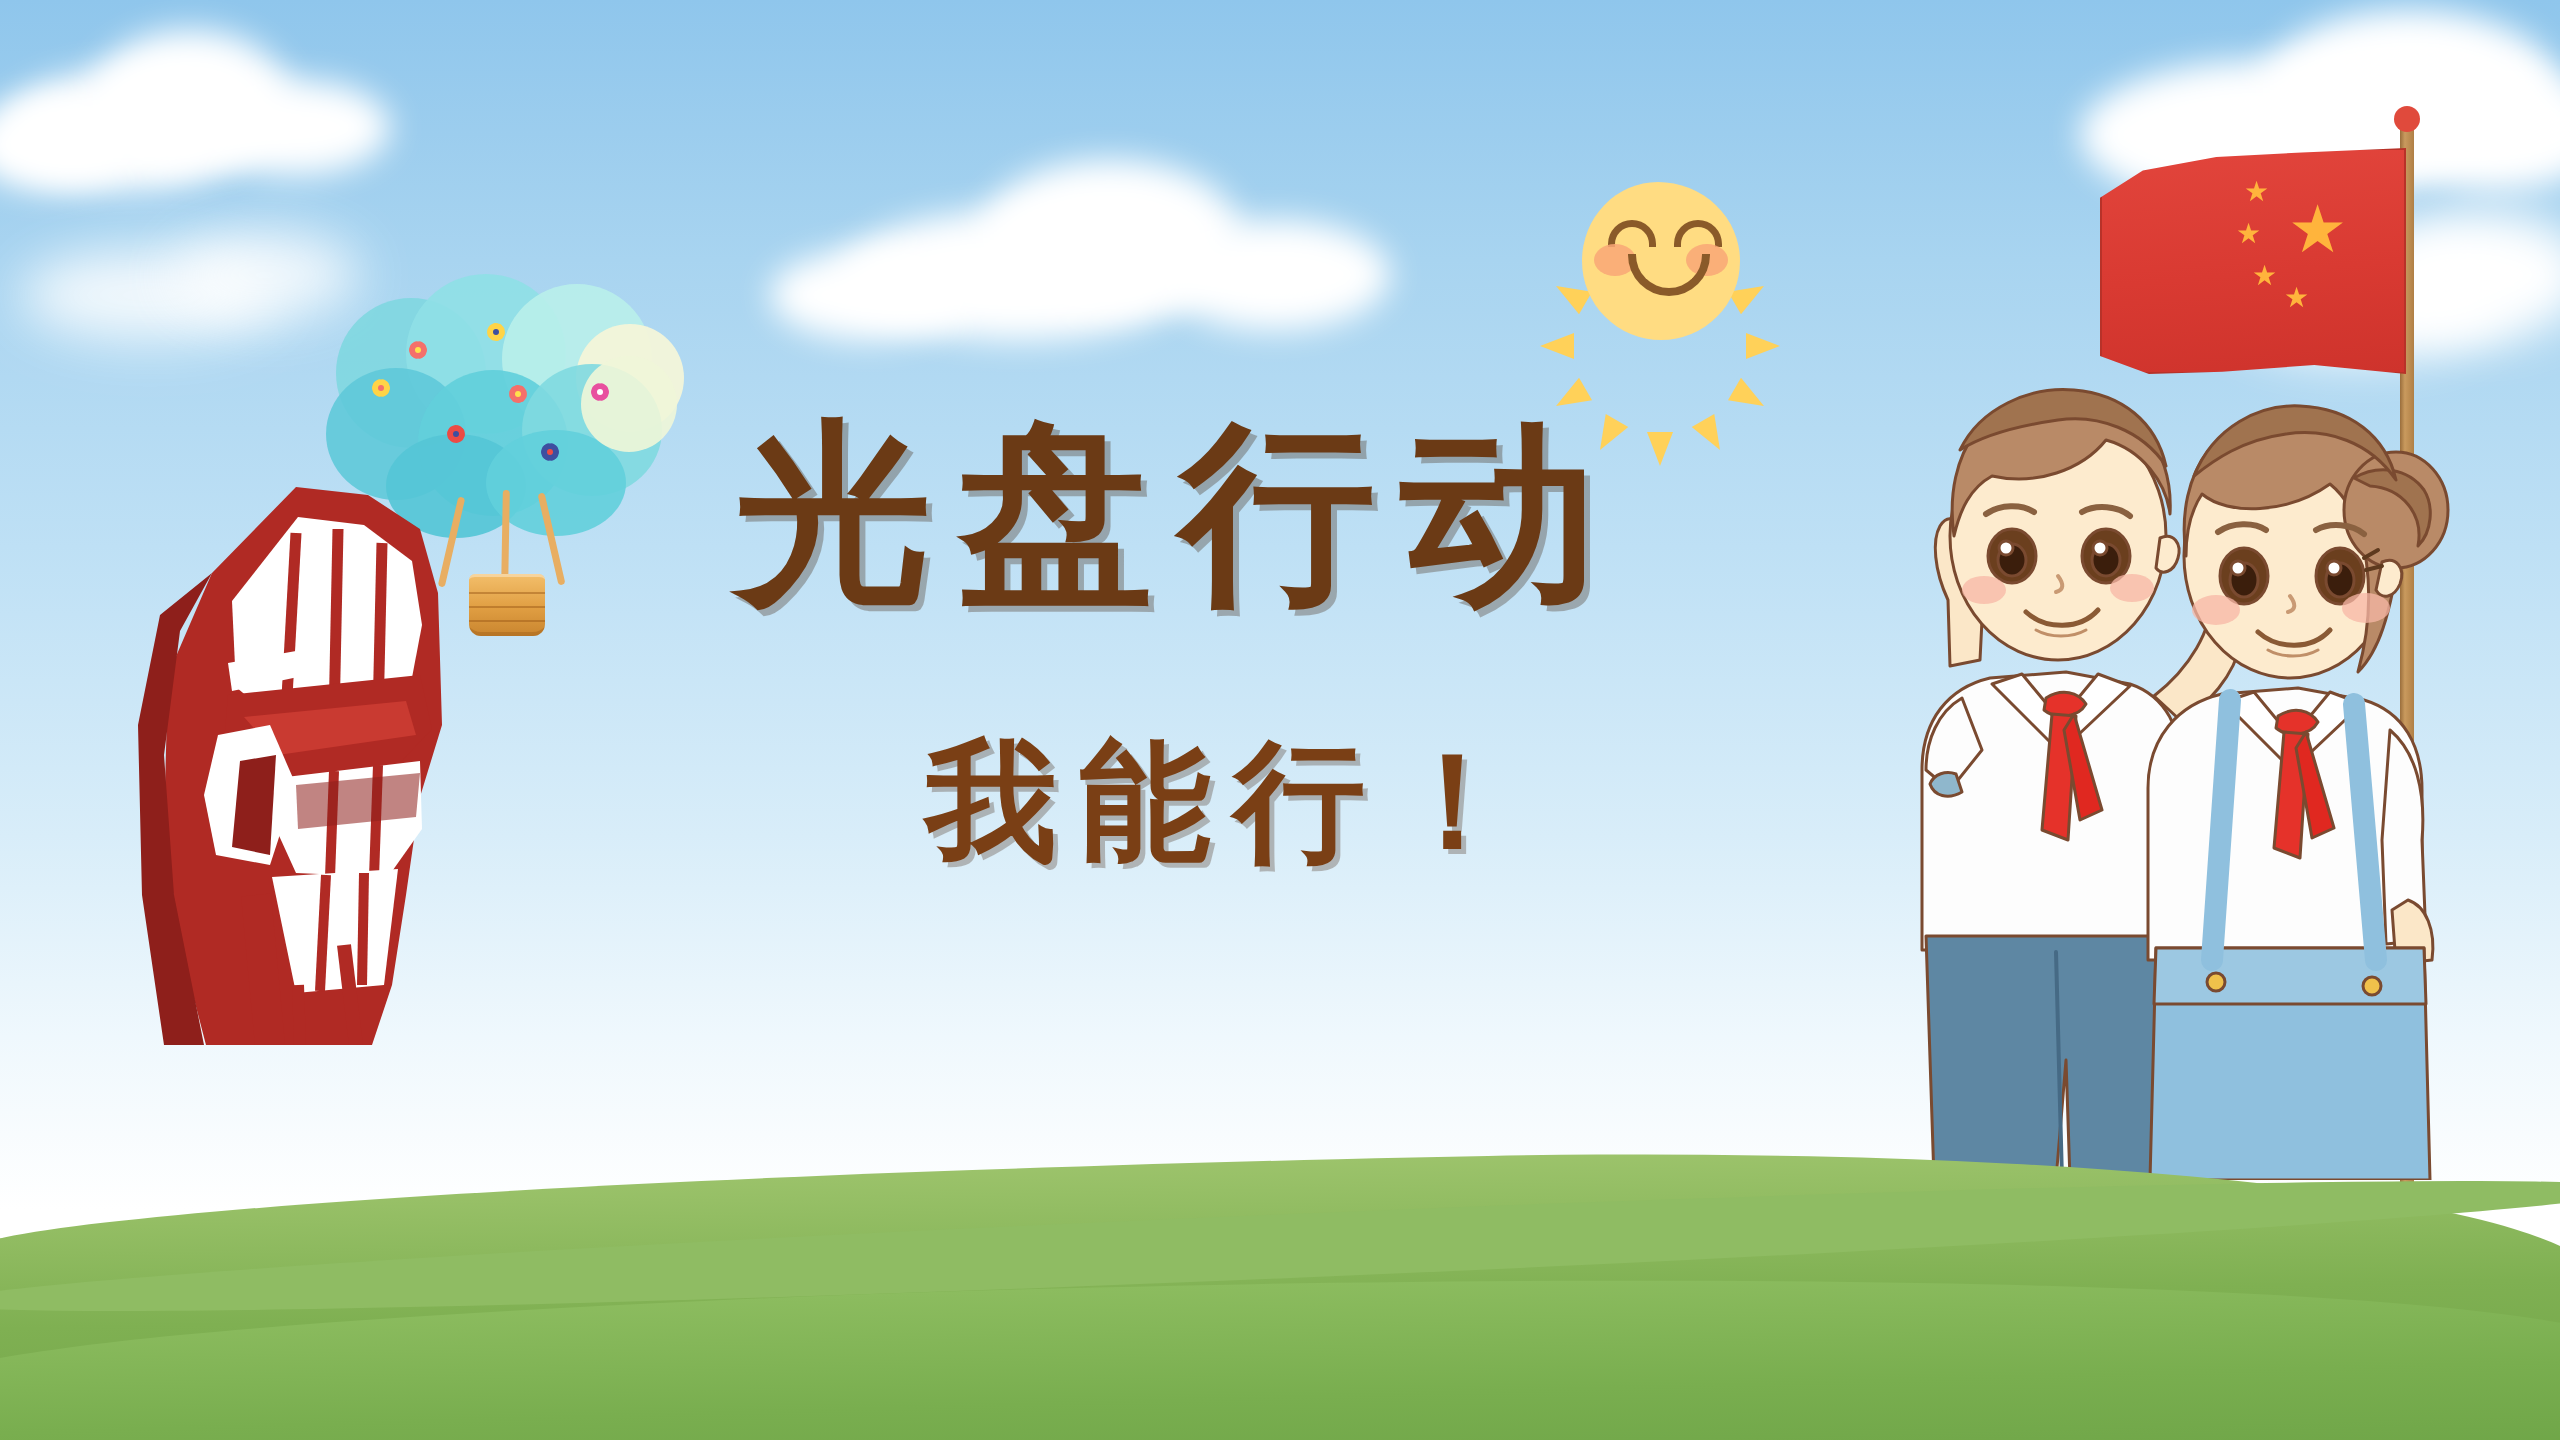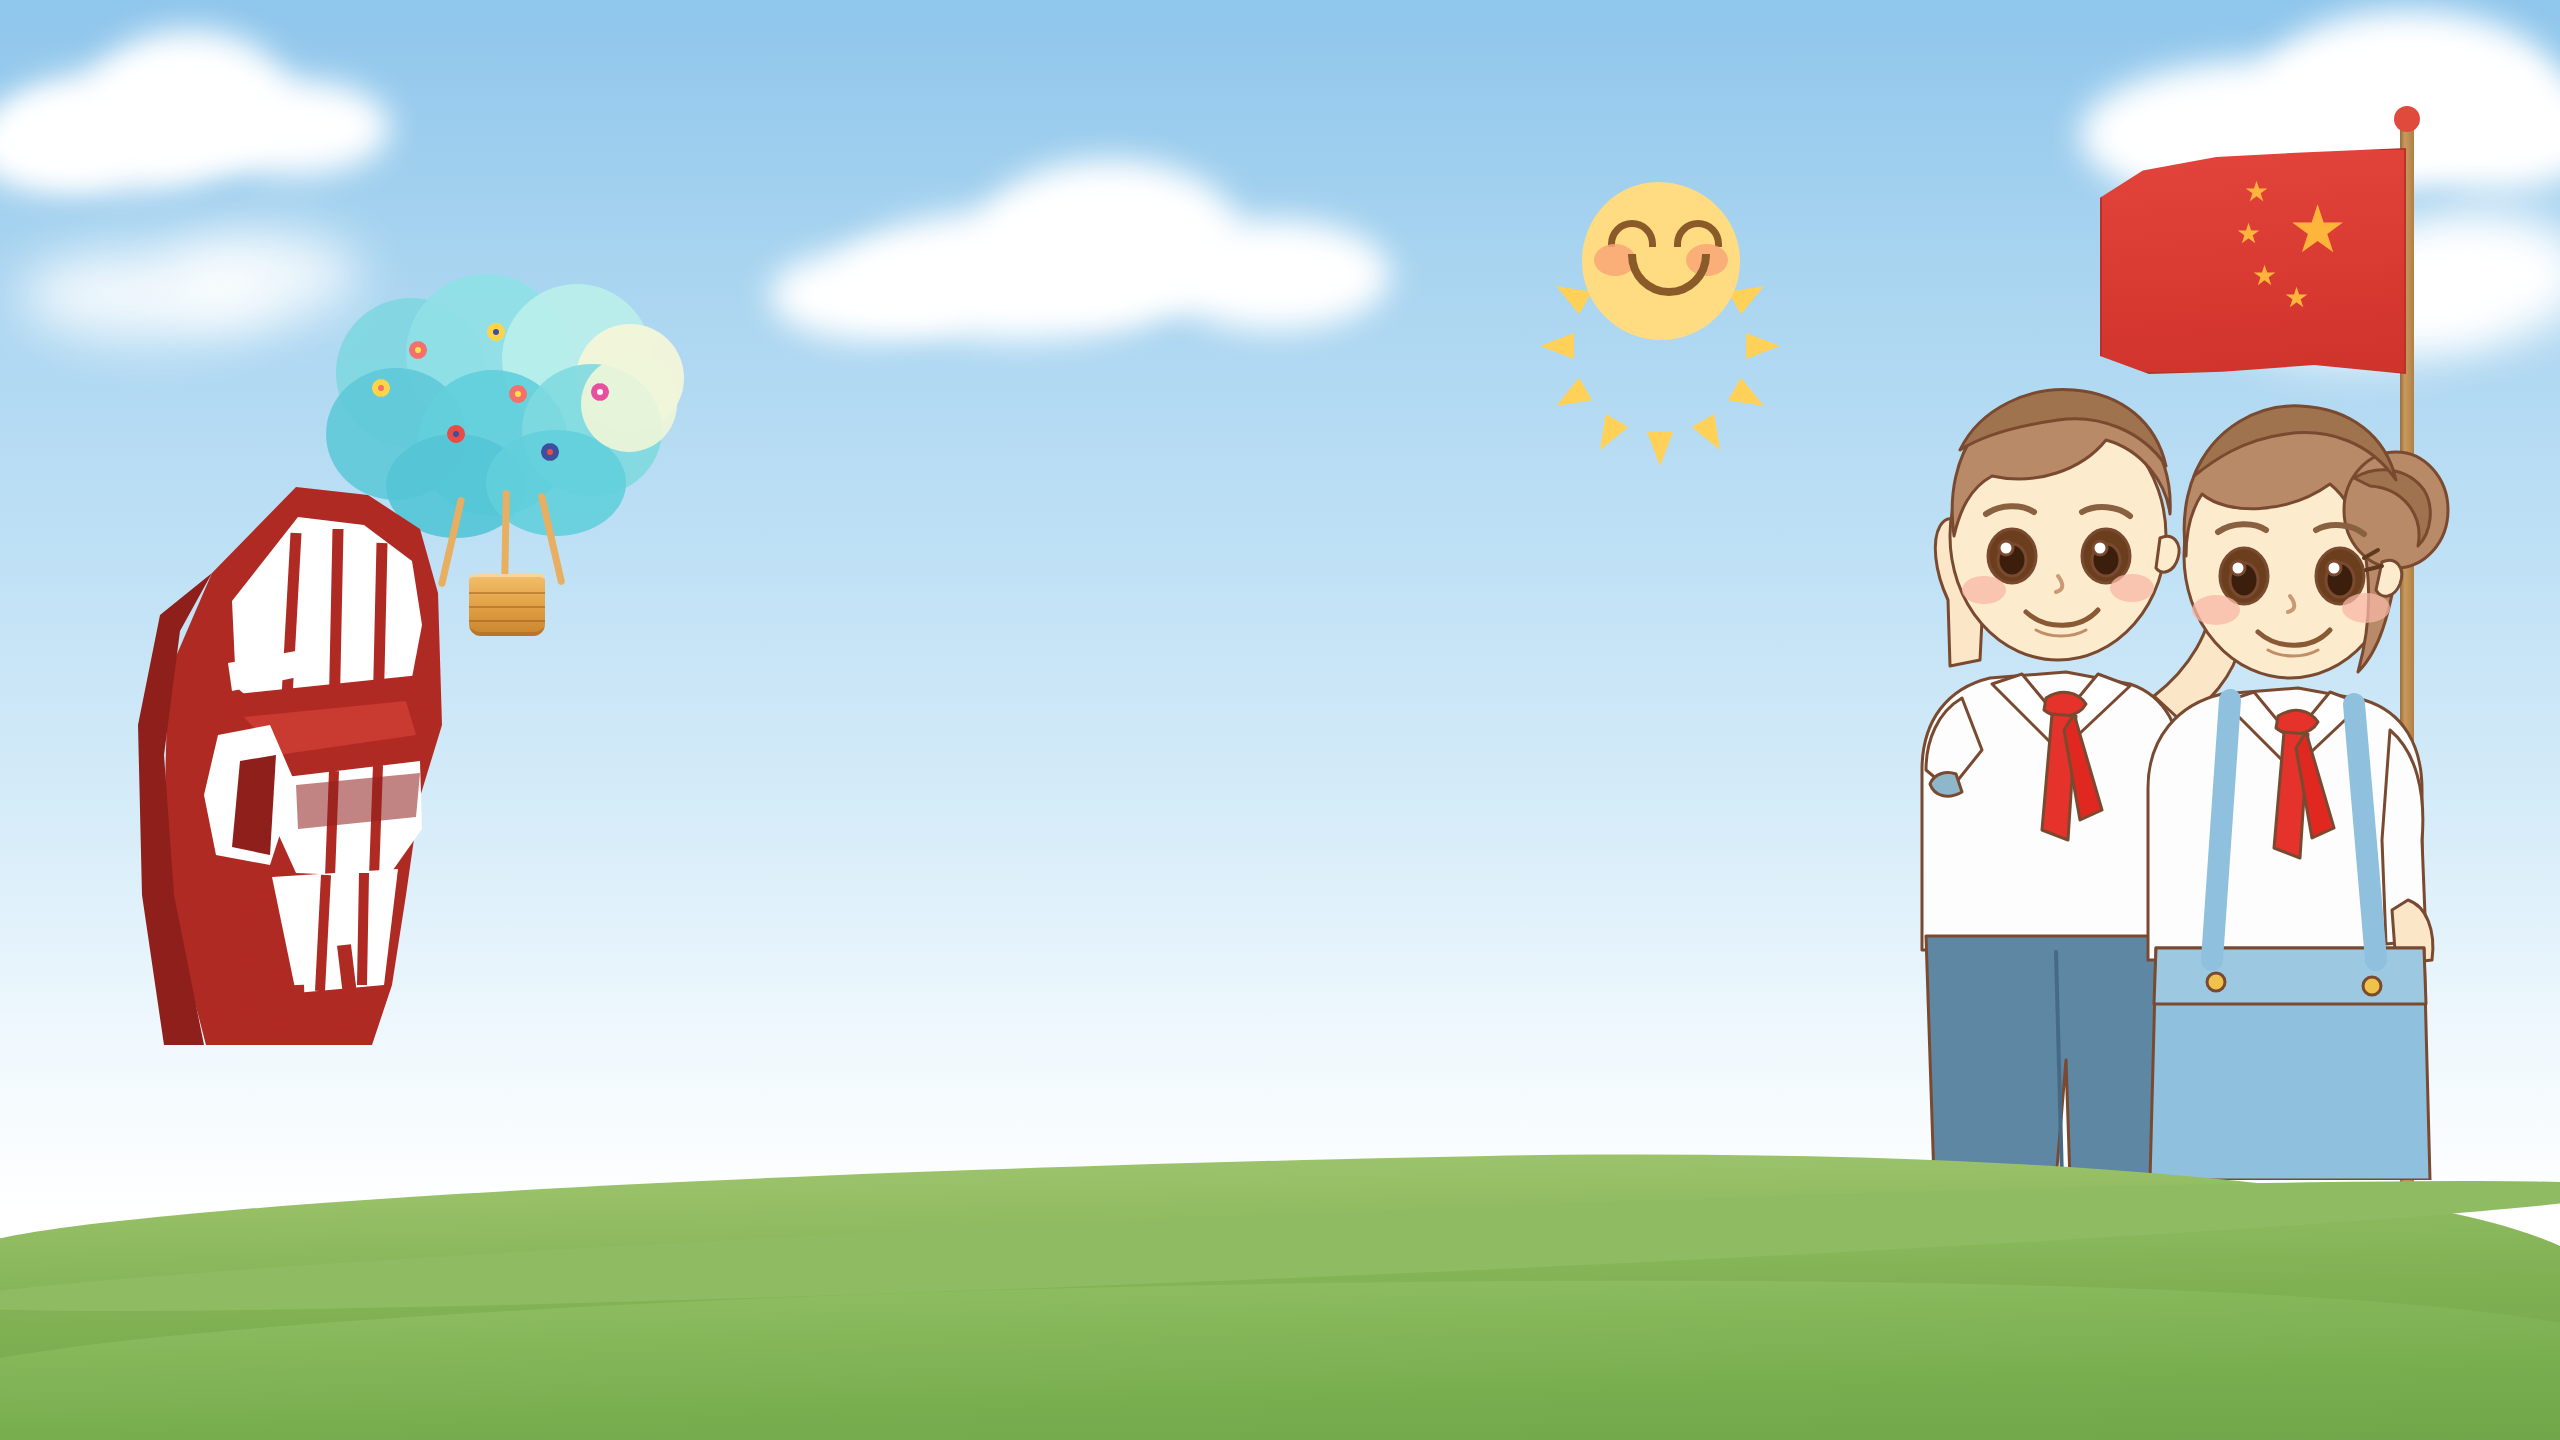--- a/index.html
+++ b/index.html
@@ -403,14 +403,16 @@
 
         <path d="M136 470 L150 620" fill="none" stroke="#B02A24" stroke-width="30"></path>
         <path d="M224 520 L236 620" fill="none" stroke="#B02A24" stroke-width="14"></path>
 
         <path d="M120 336 L156 330 L150 430 L112 422 Z" fill="#8E1F1B"></path>
         <path d="M176 360 L300 348 L296 392 L178 404 Z" fill="#8E1F1B" opacity=".55"></path>
       </g>
     </svg>
   </div>
 
+  <div id="title-main">光盘行动</div>
+  <div id="title-sub">我能行！</div>
 
 </div>
 
 </body></html>

